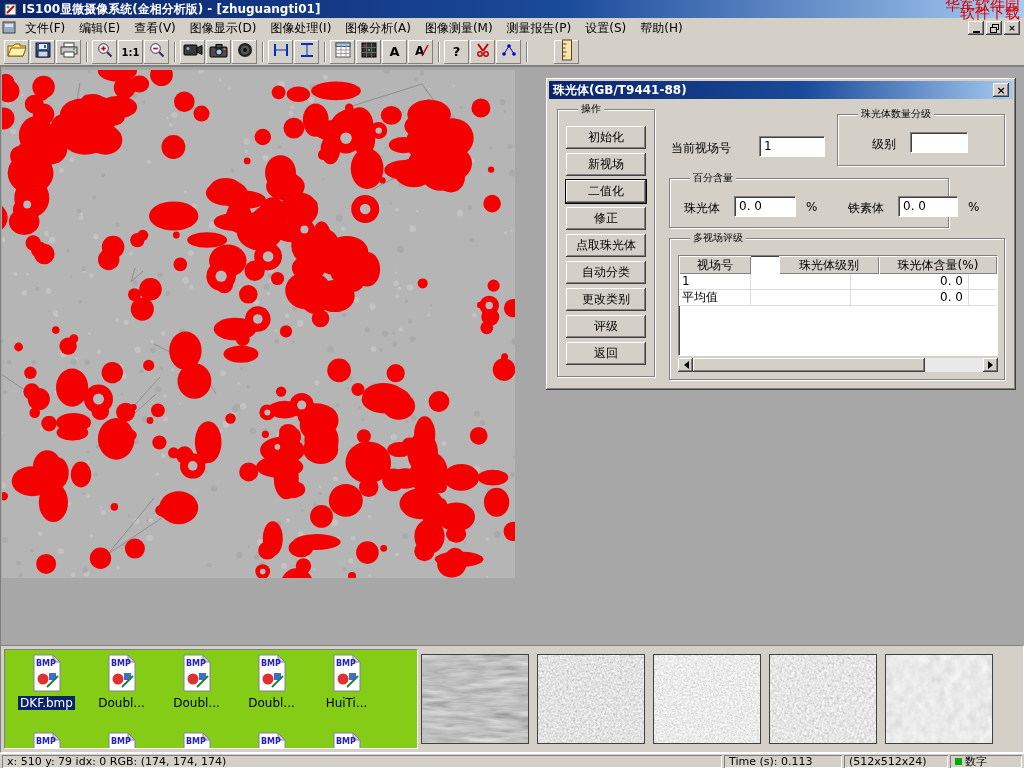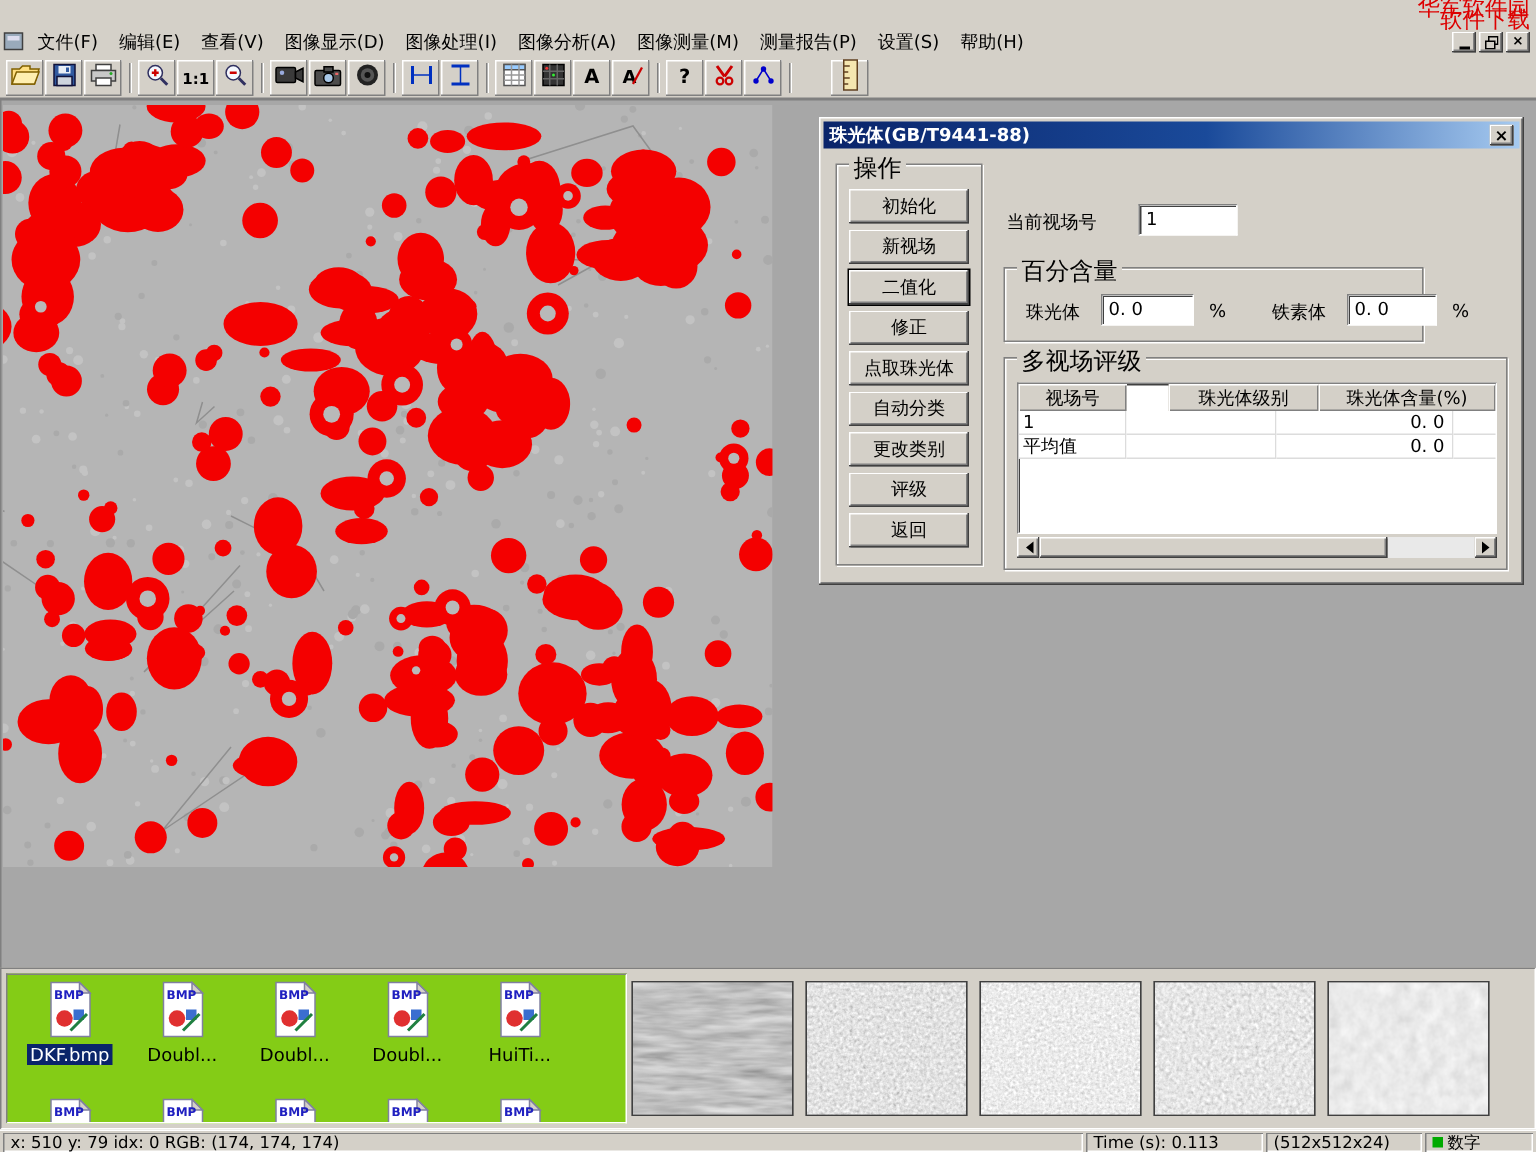--- a/index.html
+++ b/index.html
@@ -28,21 +28,21 @@
 .tbtxt{font-weight:bold;font-size:10px}
 .tbtxt.big{font-size:13px}
 
 .workspace{position:absolute;top:66px;left:0;right:0;height:579px;background:#a7a7a7;box-shadow:inset 1px 1px 0 #808080}
 #specimen{position:absolute;left:2px;top:4px;width:513px;height:508px;line-height:0}
 
 .dialog{position:absolute;left:546px;top:12px;width:470px;height:312px;padding:3px}
 .dtitle{position:absolute;left:3px;top:3px;width:464px;height:18px;background:linear-gradient(90deg,#0a246a 0%,#1a4a9a 55%,#a6caf0 100%);color:#fff;font-weight:bold;display:flex;align-items:center;padding:0 4px}
 .dclose{margin-left:auto;width:16px;height:14px;display:flex;align-items:center;justify-content:center;font-size:11px;font-weight:bold;color:#000}
 .group{position:absolute;border:1px solid #808080;box-shadow:inset 1px 1px 0 #fff,1px 1px 0 #fff}
-.glabel{position:absolute;top:-8px;left:8px;background:#d4d0c8;padding:0 3px;font-size:16px;white-space:nowrap}
+.glabel{position:absolute;top:-8px;left:20px;background:#d4d0c8;padding:0 3px;font-size:10px;white-space:nowrap}
 .opcol{display:flex;flex-direction:column;align-items:center;gap:4px;padding-top:16px}
 .btn{width:80px;height:23px;display:flex;align-items:center;justify-content:center;font-size:12px;white-space:nowrap}
 .btn.active{outline:1px solid #000}
 .dlabel{position:absolute;font-size:12px;white-space:nowrap}
 .field{position:absolute;height:21px;line-height:18px;padding-left:4px;font-size:12px}
 
 .tablewrap{position:absolute;overflow:hidden}
 .tinner{width:398px}
 .trow{display:flex}
 .th{height:18px;background:#d4d0c8;box-shadow:inset 1px 1px 0 #fff,inset -1px -1px 0 #808080;display:flex;align-items:center;justify-content:center;font-size:12px;flex:none;white-space:nowrap;overflow:hidden}
@@ -68,20 +68,28 @@
 .statusbar{position:absolute;left:0;bottom:0;height:15px;right:0;background:#d4d0c8;border-top:1px solid #fff;display:flex;gap:2px;padding:1px 2px 0 2px}
 .seg{box-shadow:inset 1px 1px 0 #808080,inset -1px -1px 0 #fff;padding:0 5px;height:13px;line-height:13px;font-size:11px;white-space:nowrap;overflow:hidden}
 .seg.grow{flex:1}
 .gdot{display:inline-block;width:7px;height:7px;background:#0a0;margin-right:3px}
 </style>
 </head>
 <body>
 
 <div class="screen">
 
+  <div class="titlebar">
+    <svg width="14" height="14">
+        <rect x="1" y="2" width="11" height="11" fill="#fff" stroke="#404040"></rect>
+        <line x1="3" y1="11" x2="10" y2="4" stroke="#c00" stroke-width="2"></line>
+        <circle cx="4" cy="5" r="1.5" fill="#2a6"></circle>
+      </svg>
+    <span class="ttext">IS100显微摄像系统(金相分析版) - [zhuguangti01]</span>
+  </div>
   <div class="watermark">
     <div>华军软件园</div>
     <div>软件下载</div>
   </div>
 
   <div class="menubar">
     <svg width="16" height="14">
         <rect x="1" y="1" width="12" height="11" fill="#9ab" stroke="#404040"></rect>
         <rect x="3" y="3" width="8" height="3" fill="#dde"></rect>
       </svg>
@@ -909,20 +917,25 @@
             <div class="btn raised3">自动分类</div>
             <div class="btn raised3">更改类别</div>
             <div class="btn raised3">评级</div>
             <div class="btn raised3">返回</div>
           </div>
       </div>
 
       <span class="dlabel" style="left:125px;top:62px">当前视场号</span>
       <div class="field sunken" style="left:213px;top:58px;width:66px"><span>1</span></div>
 
+      <div class="group" style="left:291px;top:36px;width:168px;height:52px">
+        <span class="glabel">珠光体数量分级</span>
+        <span class="dlabel" style="left:34px;top:21px">级别</span>
+        <div class="field sunken" style="left:72px;top:17px;width:58px"><span></span></div>
+      </div>
 
       <div class="group" style="left:123px;top:100px;width:280px;height:50px">
         <span class="glabel">百分含量</span>
         <span class="dlabel" style="left:14px;top:21px">珠光体</span>
         <div class="field sunken" style="left:64px;top:17px;width:62px"><span>0. 0</span></div>
         <span class="dlabel" style="left:136px;top:21px">%</span>
         <span class="dlabel" style="left:178px;top:21px">铁素体</span>
         <div class="field sunken" style="left:228px;top:17px;width:60px"><span>0. 0</span></div>
         <span class="dlabel" style="left:298px;top:21px">%</span>
       </div>

